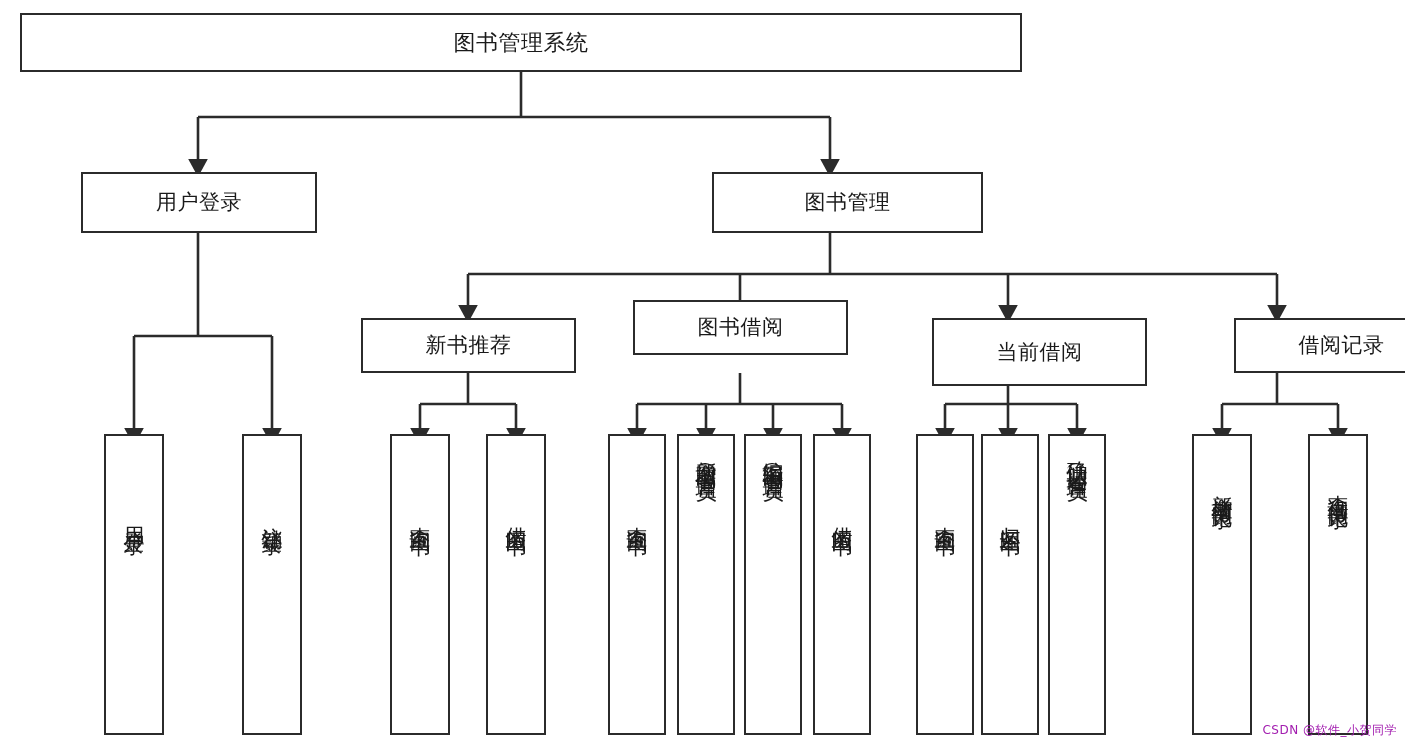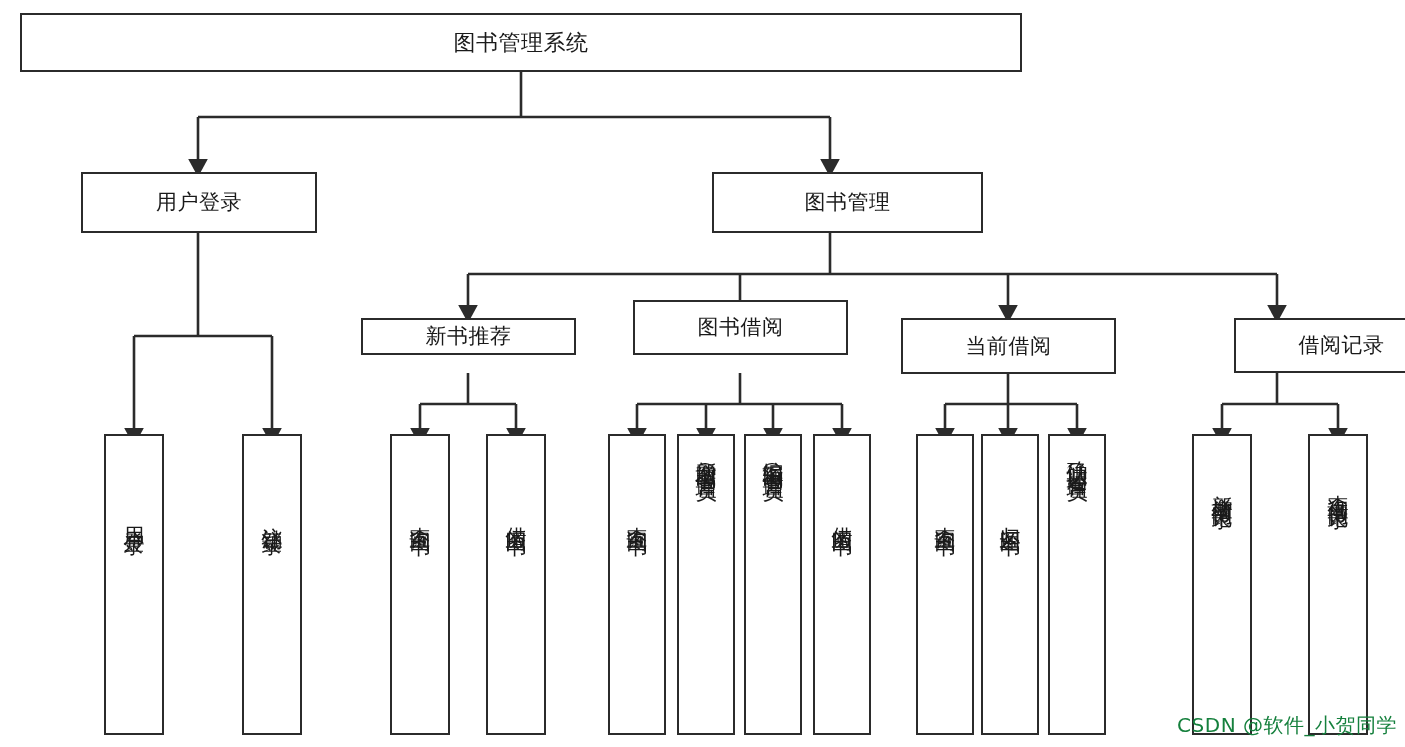--- a/index.html
+++ b/index.html
@@ -61,22 +61,22 @@
     line-height: 1.05;
     white-space: nowrap;
   }
   .node.root .node-label {
     font-size: 22px;
   }
   #watermark {
     position: absolute;
     right: 8px;
     bottom: 8px;
-    font-size: 20px;
-    color: #15803d;
+    font-size: 12px;
+    color: #a21caf;
     letter-spacing: 0.5px;
     white-space: nowrap;
     user-select: none;
   }
 </style>
 </head>
 <body>
 
 <div id="diagram-root">
 
@@ -138,29 +138,29 @@
   </div>
 
   <div class="node horizontal" style="left:81px; top:172px; width:236px; height:61px;">
     <span class="node-label">用户登录</span>
   </div>
 
   <div class="node horizontal" style="left:712px; top:172px; width:271px; height:61px;">
     <span class="node-label">图书管理</span>
   </div>
 
-  <div class="node horizontal" style="left:361px; top:318px; width:215px; height:37px;">
+  <div class="node horizontal" style="left:361px; top:318px; width:215px; height:55px;">
     <span class="node-label">新书推荐</span>
   </div>
 
   <div class="node horizontal" style="left:633px; top:300px; width:215px; height:55px;">
     <span class="node-label">图书借阅</span>
   </div>
 
-  <div class="node horizontal" style="left:901px; top:318px; width:215px; height:56px;">
+  <div class="node horizontal" style="left:932px; top:318px; width:215px; height:68px;">
     <span class="node-label">当前借阅</span>
   </div>
 
   <div class="node horizontal" style="left:1234px; top:318px; width:215px; height:55px;">
     <span class="node-label">借阅记录</span>
   </div>
 
   <div class="node vertical" style="left:104px; top:434px; width:60px; height:301px; padding-top:74px;">
     <span class="node-label">用户登录</span>
   </div>

